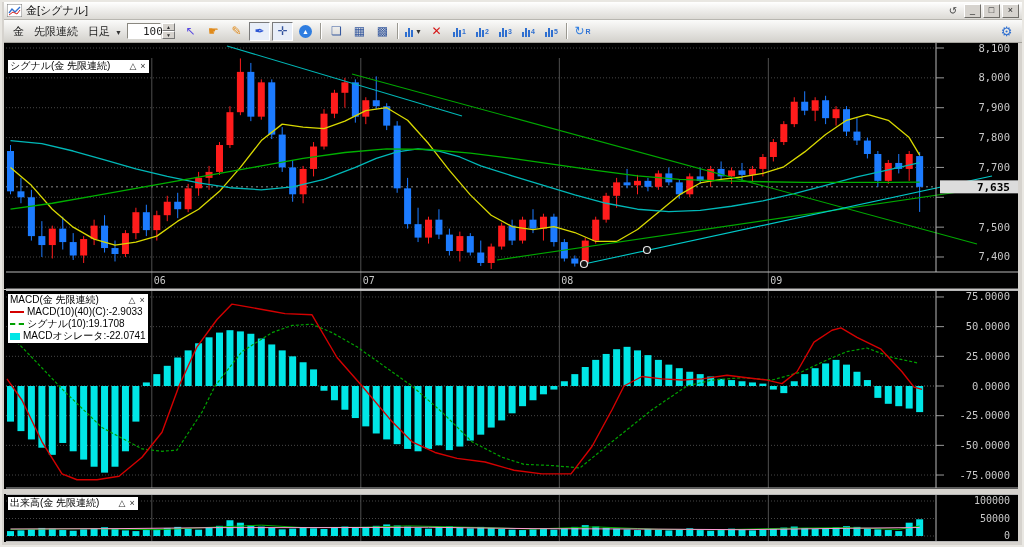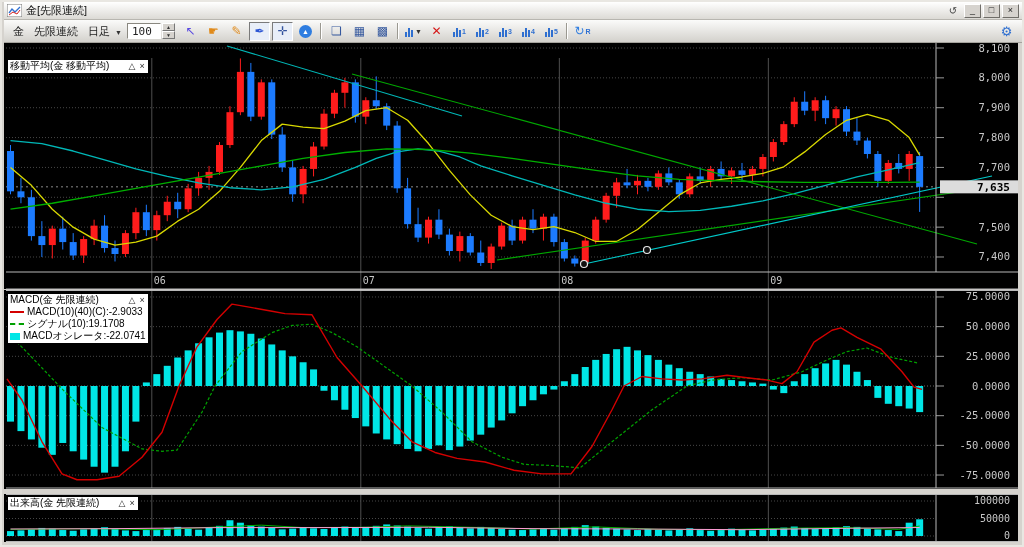--- a/index.html
+++ b/index.html
@@ -16,21 +16,21 @@
     font-size:10px;color:#444;margin-left:1px;}
   .winbtn{width:17px;height:14px;margin-left:2px;background:#d6d3ce;
     border:1px solid;border-color:#fff #6f6d68 #6f6d68 #fff;
     font-size:9px;line-height:11px;text-align:center;color:#222;}
   .toolbar{position:absolute;left:2px;top:18px;width:1018px;height:23px;
     background:linear-gradient(#fbfbfa,#d3d1cc);display:flex;align-items:center;
     padding:0 4px;font-size:11px;color:#222;border-bottom:1px solid #a5a39d;}
   .toolbar .lbl{margin:0 5px;white-space:nowrap;}
   .drop-arrow{font-size:7px;color:#333;margin-left:2px;}
   .numbox{width:34px;height:16px;background:#fff;border:1px solid;
-    border-color:#8a8880 #fff #fff #8a8880;font-size:11px;padding:1px 4px;
+    border-color:#8a8880 #fff #fff #8a8880;font-size:11px;padding:1px 15px;
     font-family:"DejaVu Sans Mono",monospace;}
   .spin{display:inline-flex;flex-direction:column;margin-left:1px;margin-right:4px;}
   .spin span{width:13px;height:8px;background:#d6d3ce;border:1px solid;
     border-color:#fff #777 #777 #fff;font-size:5px;line-height:6px;text-align:center;color:#333;}
   .tbtn{width:21px;height:19px;margin:0 1px;display:flex;align-items:center;
     justify-content:center;position:relative;border:1px solid transparent;font-size:12px;}
   .tbtn.pressed{border-color:#7a7a7a #fff #fff #7a7a7a;background:#e8eef8;}
   .tsep{width:2px;height:16px;border-left:1px solid #9a9890;border-right:1px solid #fff;margin:0 3px;}
   .bars-ic{display:flex;align-items:flex-end;gap:1px;height:11px;}
   .bars-ic i{display:block;width:2px;background:#2f6fd0;}
@@ -56,21 +56,21 @@
 <body>
 
 <div class="window">
 
   <div class="titlebar">
     <svg width="15" height="13">
       <rect x="0" y="0" width="15" height="13" fill="#fff" stroke="#777"></rect>
       <polyline points="2,9 5,5 8,8 13,3" fill="none" stroke="#2f6fd0" stroke-width="1.3"></polyline>
       <polyline points="2,11 6,8 10,10 13,6" fill="none" stroke="#d42020" stroke-width="1"></polyline>
     </svg>
-    <span class="t-title">金[先限連続]</span>
+    <span class="t-title">金[シグナル]</span>
     <span class="grow"></span>
     <span id="tb-minis">
         <span class="tb-mini">✎</span>
         <span class="tb-mini">↺</span>
         <span class="tb-mini">❐</span>
       </span>
     <span class="winbtn">_</span>
     <span class="winbtn">□</span>
     <span class="winbtn">×</span>
   </div>
@@ -628,21 +628,21 @@
         <polyline points="8.5,527.35 92.1,526.65 154.79999999999998,527.7 217.5,524.9 259.29999999999995,523.15 301.09999999999997,525.6 363.79999999999995,525.25 405.59999999999997,523.85 468.29999999999995,525.25 531,527 593.6999999999999,524.9 656.4,527.35 719.0999999999999,527.7 781.8,526.3 844.5,525.6 896.7499999999999,527.35 917.65,524.025" fill="none" stroke="#00b000" stroke-width="1"></polyline>
         <polyline points="8.5,527 113,526.65 217.5,525.6 322,525.6 426.5,525.25 531,526.65 635.5,527 740,527.7 844.5,526.3 917.65,525.53" fill="none" stroke="#ff9ad5" stroke-width="1"></polyline>
         <line x1="4" y1="492.5" x2="1016" y2="492.5" stroke="#b8b8b8"></line>
         <line x1="4" y1="539.5" x2="1016" y2="539.5" stroke="#b8b8b8"></line>
         <line x1="934" y1="492" x2="934" y2="540" stroke="#b8b8b8"></line>
       </svg>
 
 
     <div class="legend" style="left:3px;top:16px;">
       <div class="lg-t">
-        <span>移動平均(金  移動平均)</span>
+        <span>シグナル(金  先限連続)</span>
         <span class="sp"></span>
         <span class="lg-btn">△</span>
         <span class="lg-btn">×</span>
       </div>
     </div>
 
     <div class="legend" style="left:3px;top:250px;text-align:center;">
       <div class="lg-t">
         <span>MACD(金  先限連続)</span>
         <span class="sp"></span>

